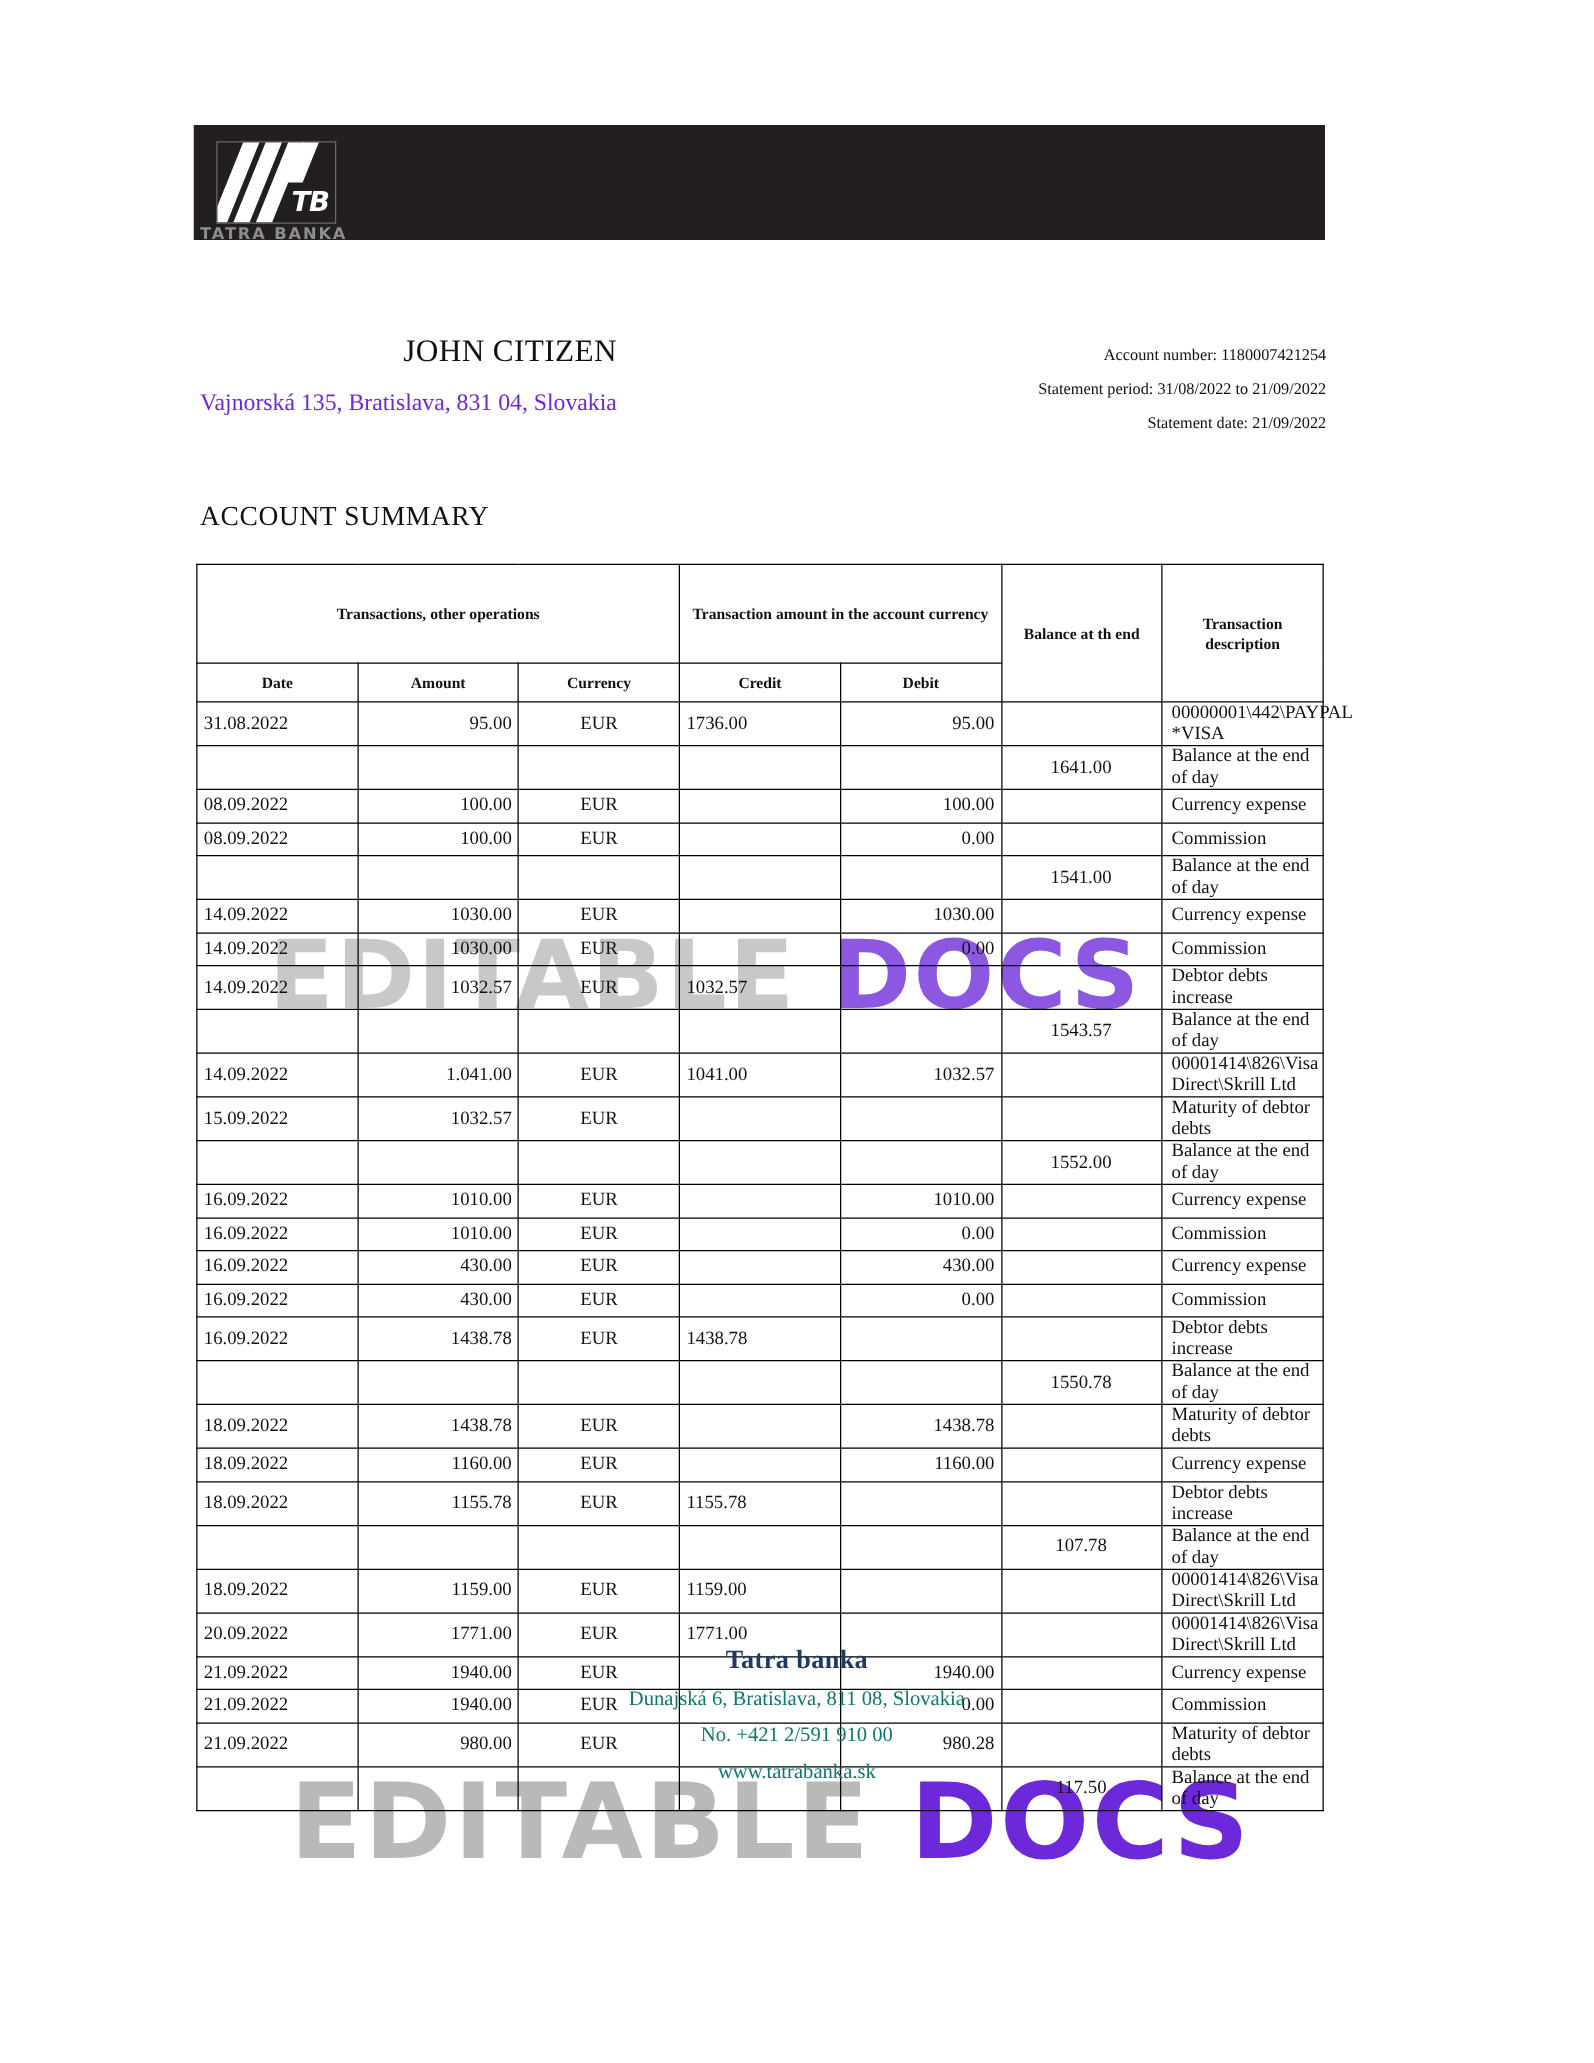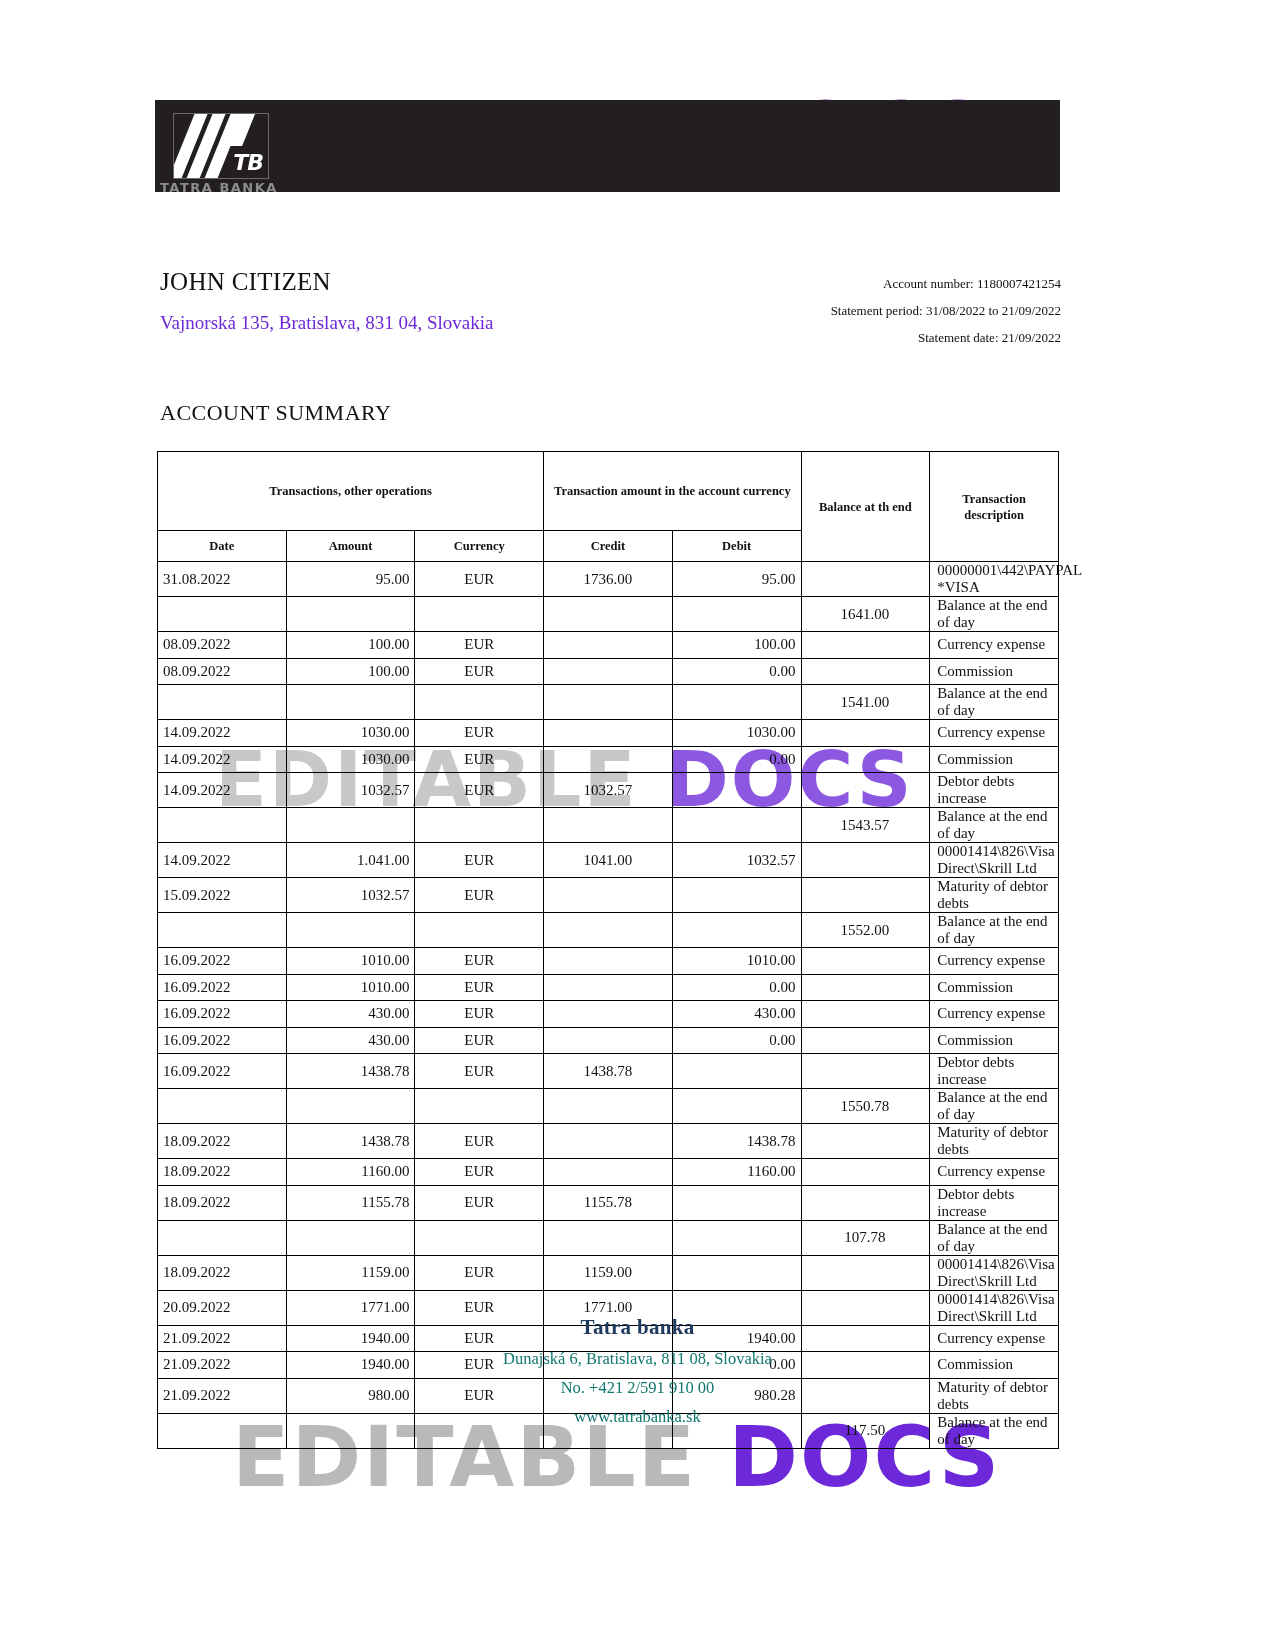--- a/index.html
+++ b/index.html
@@ -115,20 +115,21 @@
     position: absolute;
     left: 160px;
     top: 268px;
     z-index: 4;
   }
   .cust-name {
     font-size: 25px;
     letter-spacing: 0.3px;
     margin: 0 0 6px 0;
     color: #111;
+    text-align: right;
   }
   .cust-addr {
     font-size: 19px;
     color: #6d28d9;
     margin-top: 16px;
   }
 
   .acct {
     position: absolute;
     right: 214px;
@@ -182,21 +183,21 @@
 
   table.stmt tbody td {
     height: 25.5px;
     font-size: 15px;
     padding: 0 5px;
     vertical-align: middle;
   }
   .c-date   { width: 80px;  text-align: left; }
   .c-amount { width: 76px;  text-align: right; }
   .c-curr   { width: 72px;  text-align: center; }
-  .c-credit { width: 88px;  text-align: center; }
+  .c-credit { width: 88px;  text-align: left; }
   .c-debit  { width: 88px;  text-align: right; }
   .c-bal    { width: 208px; text-align: center; padding-right: 6px !important; }
   .c-desc   { width: 290px; text-align: left; padding-left: 7px !important; }
 
   
   .footer {
     position: absolute;
     left: 0;
     top: 1315px;
     width: 1275px;

